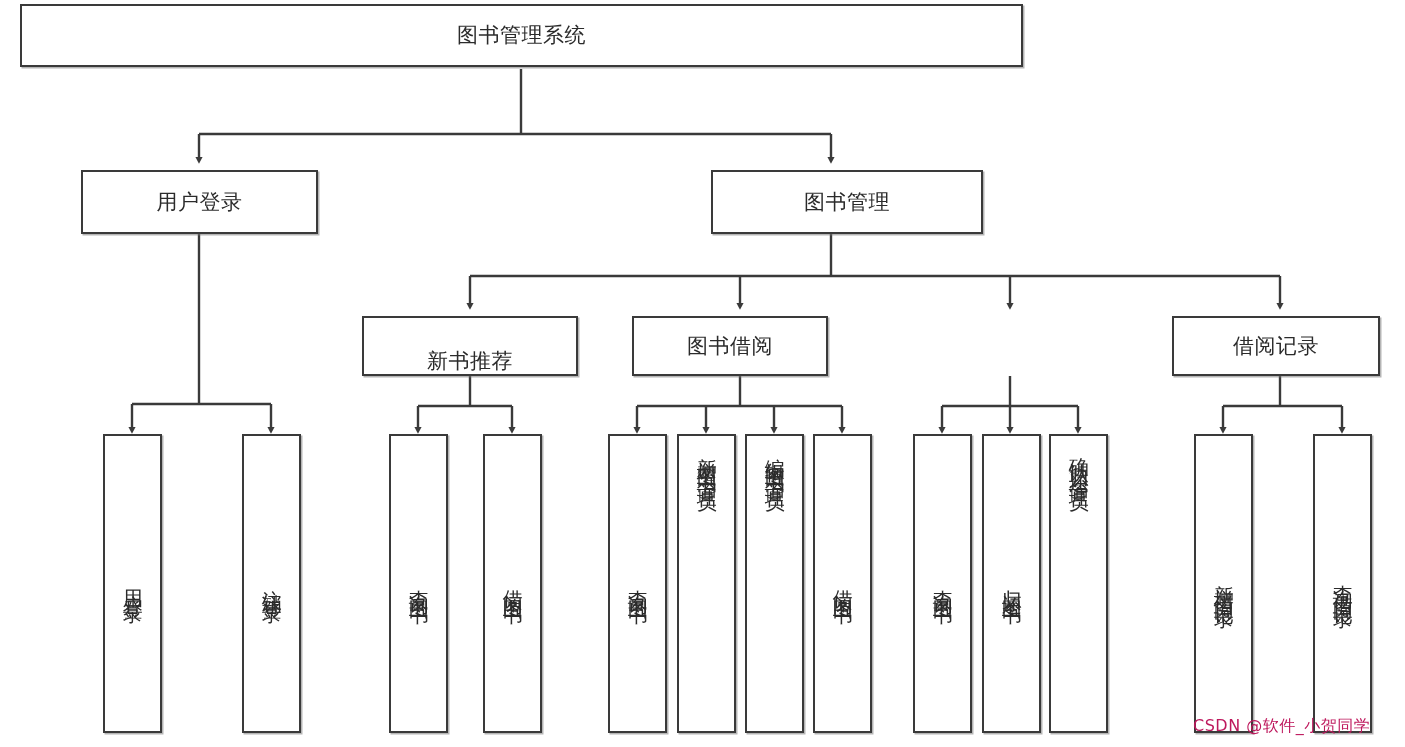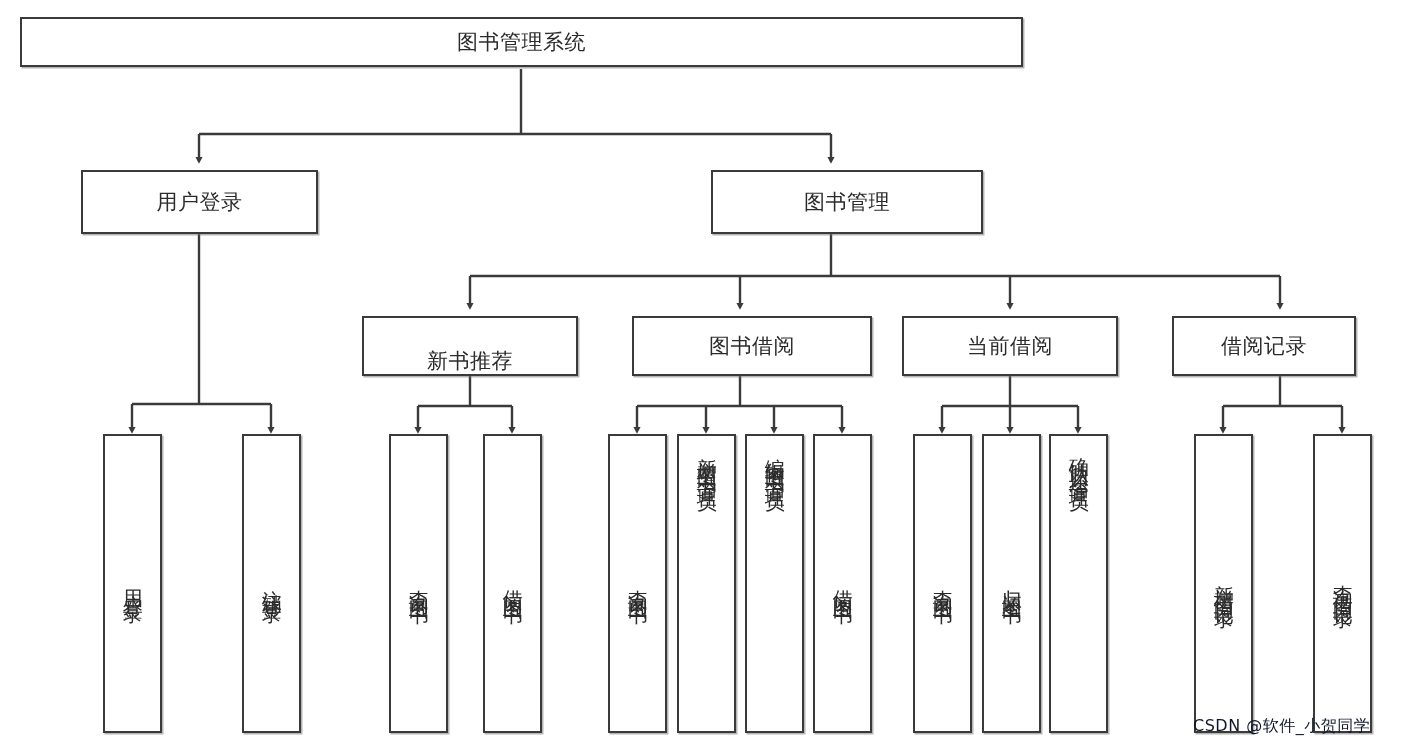--- a/index.html
+++ b/index.html
@@ -57,21 +57,21 @@
   }
   .node.vert.centered {
     align-items: center;
     padding-top: 0;
   }
   #watermark {
     position: absolute;
     left: 1193px;
     top: 716px;
     font-size: 16px;
-    color: #0f172a;
+    color: #be185d;
     white-space: nowrap;
     letter-spacing: 0.5px;
   }
 </style>
 </head>
 <body>
 
 <div id="canvas">
 
   <svg id="edges" viewBox="0 0 1405 747">
@@ -117,41 +117,38 @@
       <path d="M1010,406 L1010,430" marker-end="url(#arrow)"></path>
       <path d="M1078,406 L1078,430" marker-end="url(#arrow)"></path>
 
       <path d="M1280,376 L1280,406"></path>
       <path d="M1223,406 L1342,406"></path>
       <path d="M1223,406 L1223,430" marker-end="url(#arrow)"></path>
       <path d="M1342,406 L1342,430" marker-end="url(#arrow)"></path>
     </g>
   </svg>
 
-  <div class="node horiz" style="left:20px; top:17px; width:1003px; height:50px;">
+  <div class="node horiz" style="left:20px; top:4px; width:1003px; height:63px;">
     <span class="label">图书管理系统</span>
   </div>
 
   <div class="node horiz" style="left:81px; top:170px; width:237px; height:64px;">
     <span class="label">用户登录</span>
   </div>
   <div class="node horiz" style="left:711px; top:170px; width:272px; height:64px;">
     <span class="label">图书管理</span>
   </div>
 
   <div class="node horiz" style="left:362px; top:316px; width:216px; height:60px;align-items:flex-end;">
     <span class="label">新书推荐</span>
   </div>
-  <div class="node horiz" style="left:632px; top:316px; width:240px; height:60px;">
+  <div class="node horiz" style="left:632px; top:316px; width:196px; height:60px;">
     <span class="label">图书借阅</span>
   </div>
-  <div class="node horiz" style="left:902px; top:316px; width:216px; height:60px;">
-    <span class="label">当前借阅</span>
-  </div>
-  <div class="node horiz" style="left:1172px; top:316px; width:184px; height:60px;">
+  <div class="node horiz" style="left:1172px; top:316px; width:208px; height:60px;">
     <span class="label">借阅记录</span>
   </div>
 
   <div class="node vert centered" style="left:103px; top:434px; width:59px; height:299px;">
     <span class="label">用户登录</span>
   </div>
   <div class="node vert centered" style="left:242px; top:434px; width:59px; height:299px;">
     <span class="label">注销登录</span>
   </div>
 

